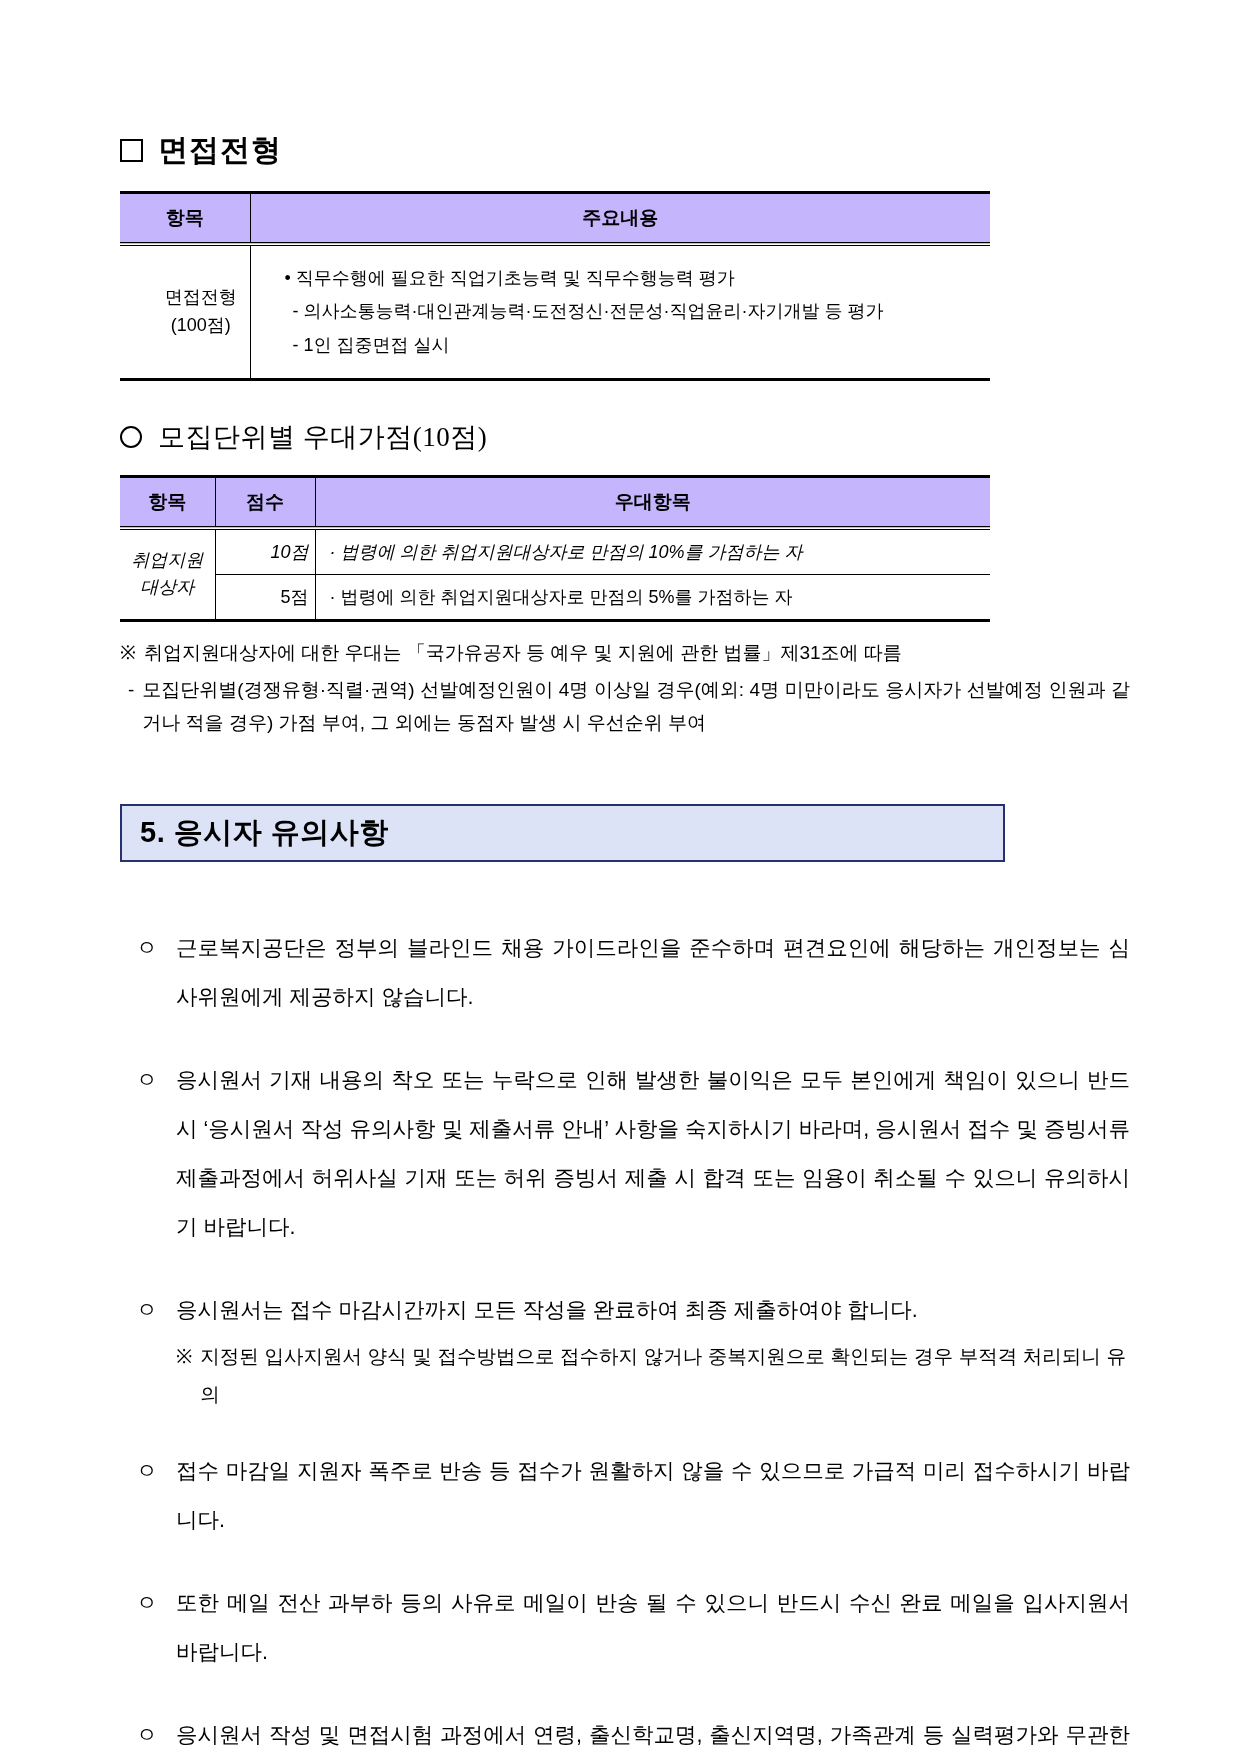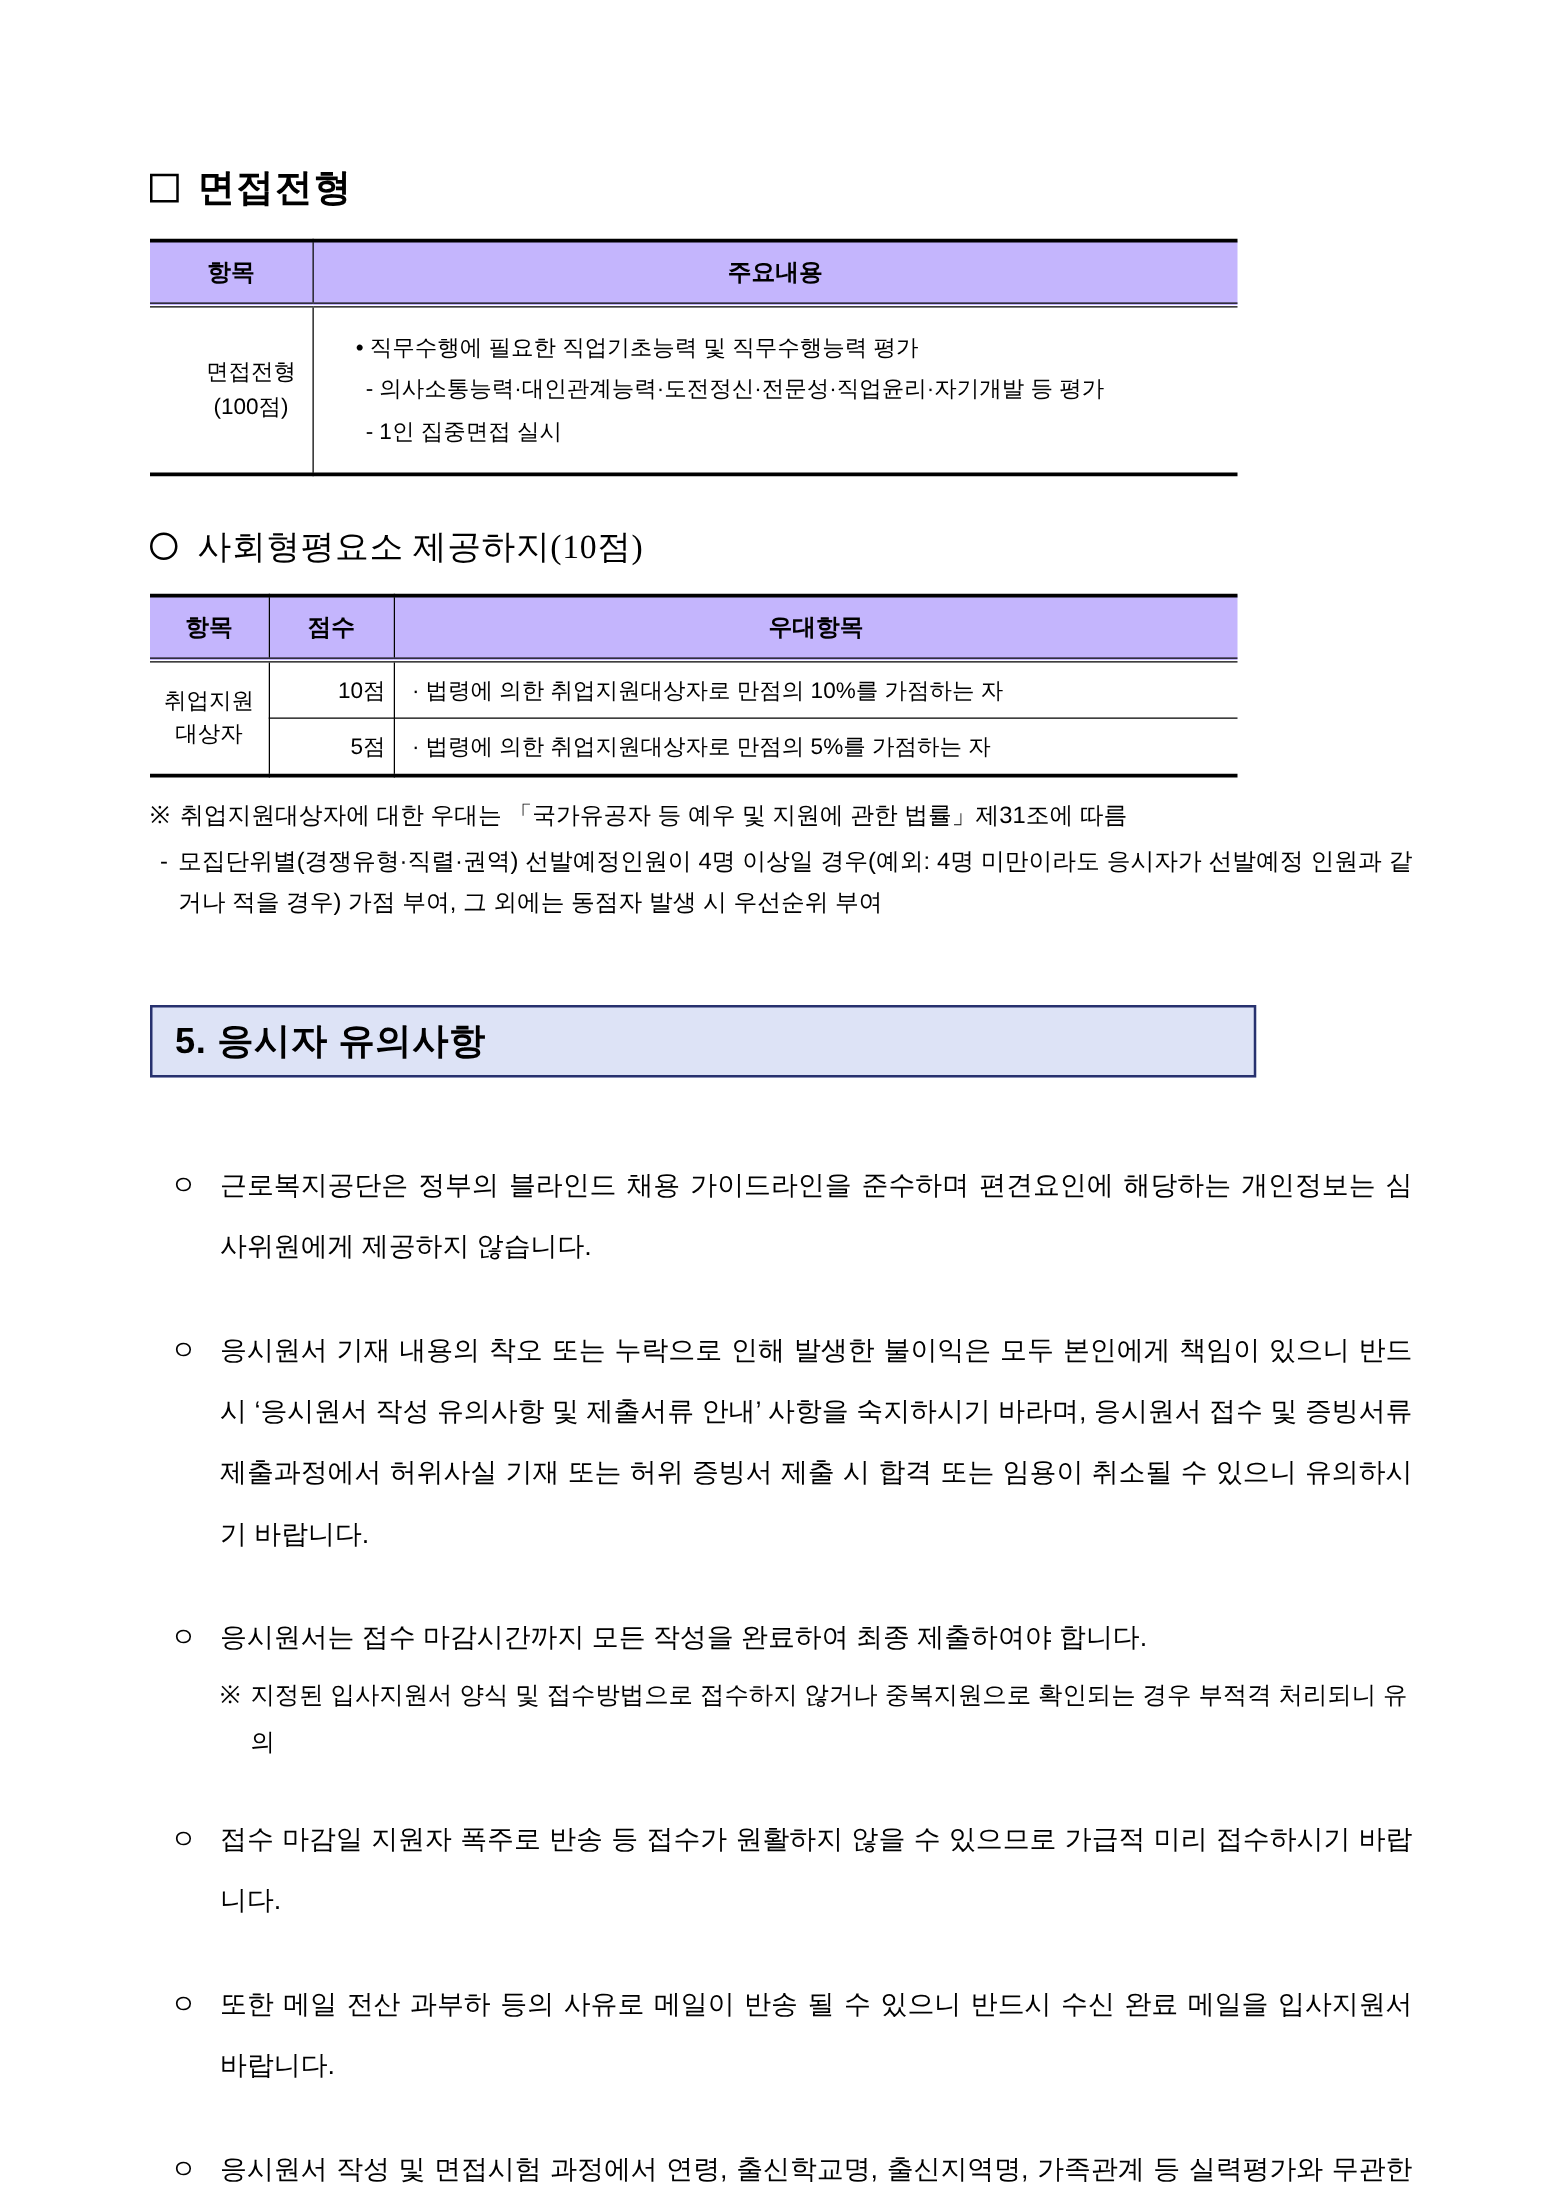--- a/index.html
+++ b/index.html
@@ -26,21 +26,21 @@
   .v-div { border-right:1.2px solid #000; }
   .tbl td { font-size:18px; vertical-align:middle;padding-left:32px; }
   .item-cell { text-align:center; line-height:1.55; }
   .content-cell { padding:16px 10px 16px 12px; line-height:1.85; }
   .t1-line0 { padding-left:2px; }
   .t1-line1, .t1-line2 { padding-left:10px; }
 
   .t2 td { padding:10px 6px; }
   .t2 .score-cell { text-align:right; }
   .t2 .desc-cell { padding-left:14px; }
-  .row-split td { border-bottom:1.2px solid #000; }
+  .row-split td { border-bottom:1.2px solid #000;font-style:italic; }
 
   
   .h2 {
     display:flex; align-items:center; margin-top:38px;
     font-family:"Liberation Serif", serif; font-size:27px; letter-spacing:0.5px;
   }
   .circ-marker { width:22px; height:22px; border:2px solid #000; border-radius:50%; margin-right:16px; flex:0 0 auto; }
 
   
   .notes { margin-top:14px; width:1010px; }
@@ -95,21 +95,21 @@
         <div class="t1-line0">• 직무수행에 필요한 직업기초능력 및 직무수행능력 평가</div>
         <div class="t1-line1">- 의사소통능력·대인관계능력·도전정신·전문성·직업윤리·자기개발 등 평가</div>
         <div class="t1-line2">- 1인 집중면접 실시</div>
       </td>
     </tr>
   </tbody>
     </table>
 
   <div class="h2">
     <span class="circ-marker"></span>
-    <span>사회형평요소 제공하지(10점)</span>
+    <span>모집단위별 우대가점(10점)</span>
   </div>
 
   <table class="tbl t2">
     <colgroup>
         <col style="width:95px">
         <col style="width:100px">
         <col>
       </colgroup>
     <tbody>
         <tr>

